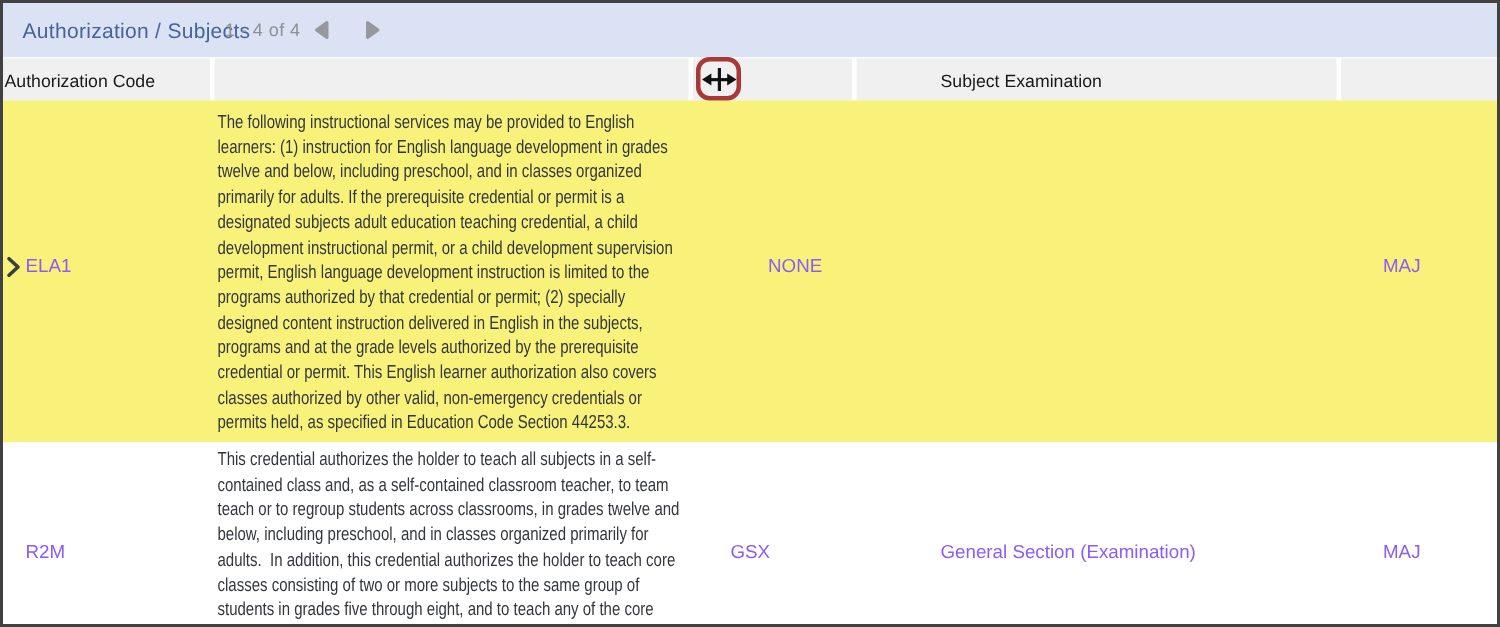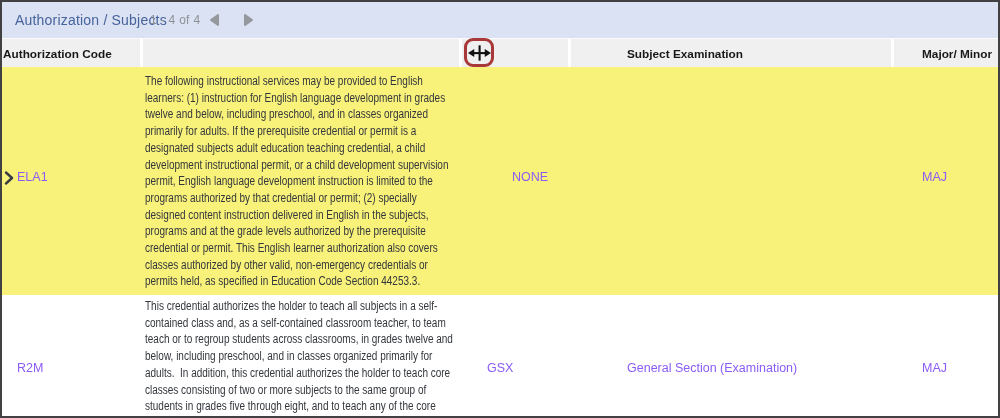--- a/index.html
+++ b/index.html
@@ -30,21 +30,21 @@
   .pager-btn.prev { left:199px; }
   .pager-btn.next { left:234px; }
 
   
   .headerrow {
     position:absolute; left:0; top:36px; right:0; height:29px;
     background:#f0f0f0; border-top:1px solid #fbfbfc;
   }
   .hcell {
     position:absolute; top:0; height:29px; display:flex; align-items:center;
-    font-size:11.8px; font-weight:bold; color:#17181a; white-space:nowrap;
+    font-size:11.8px; font-weight:normal; color:#17181a; white-space:nowrap;
   }
   .hc1 { left:1px; }
   .hc2 { left:143px; }
   .hc3 { left:495px; }
   .hc4 { left:625px; }
   .hc5 { left:920px; }
   .hsep {
     position:absolute; top:0; width:3px; height:29px; background:#ffffff;
   }
   .hsep.s1 { left:138px; }
@@ -110,21 +110,20 @@
       </span>
     </div>
 
     <div class="headerrow">
       <div class="hsep s1"></div>
       <div class="hsep s2"></div>
       <div class="hsep s3"></div>
       <div class="hsep s4"></div>
       <div class="hcell hc1">Authorization Code</div>
       <div class="hcell hc4">Subject Examination</div>
-      <div class="hcell hc5">Major/ Minor</div>
     </div>
 
     <div class="resize-annotation">
       <svg width="23" height="16" viewBox="0 0 24 16">
         <rect x="11" y="0" width="2.2" height="16" fill="#111"></rect>
         <rect x="4" y="7" width="16" height="2.2" fill="#111"></rect>
         <polygon points="0,8 6.5,3.8 6.5,12.2" fill="#111"></polygon>
         <polygon points="24,8 17.5,3.8 17.5,12.2" fill="#111"></polygon>
       </svg>
     </div>

